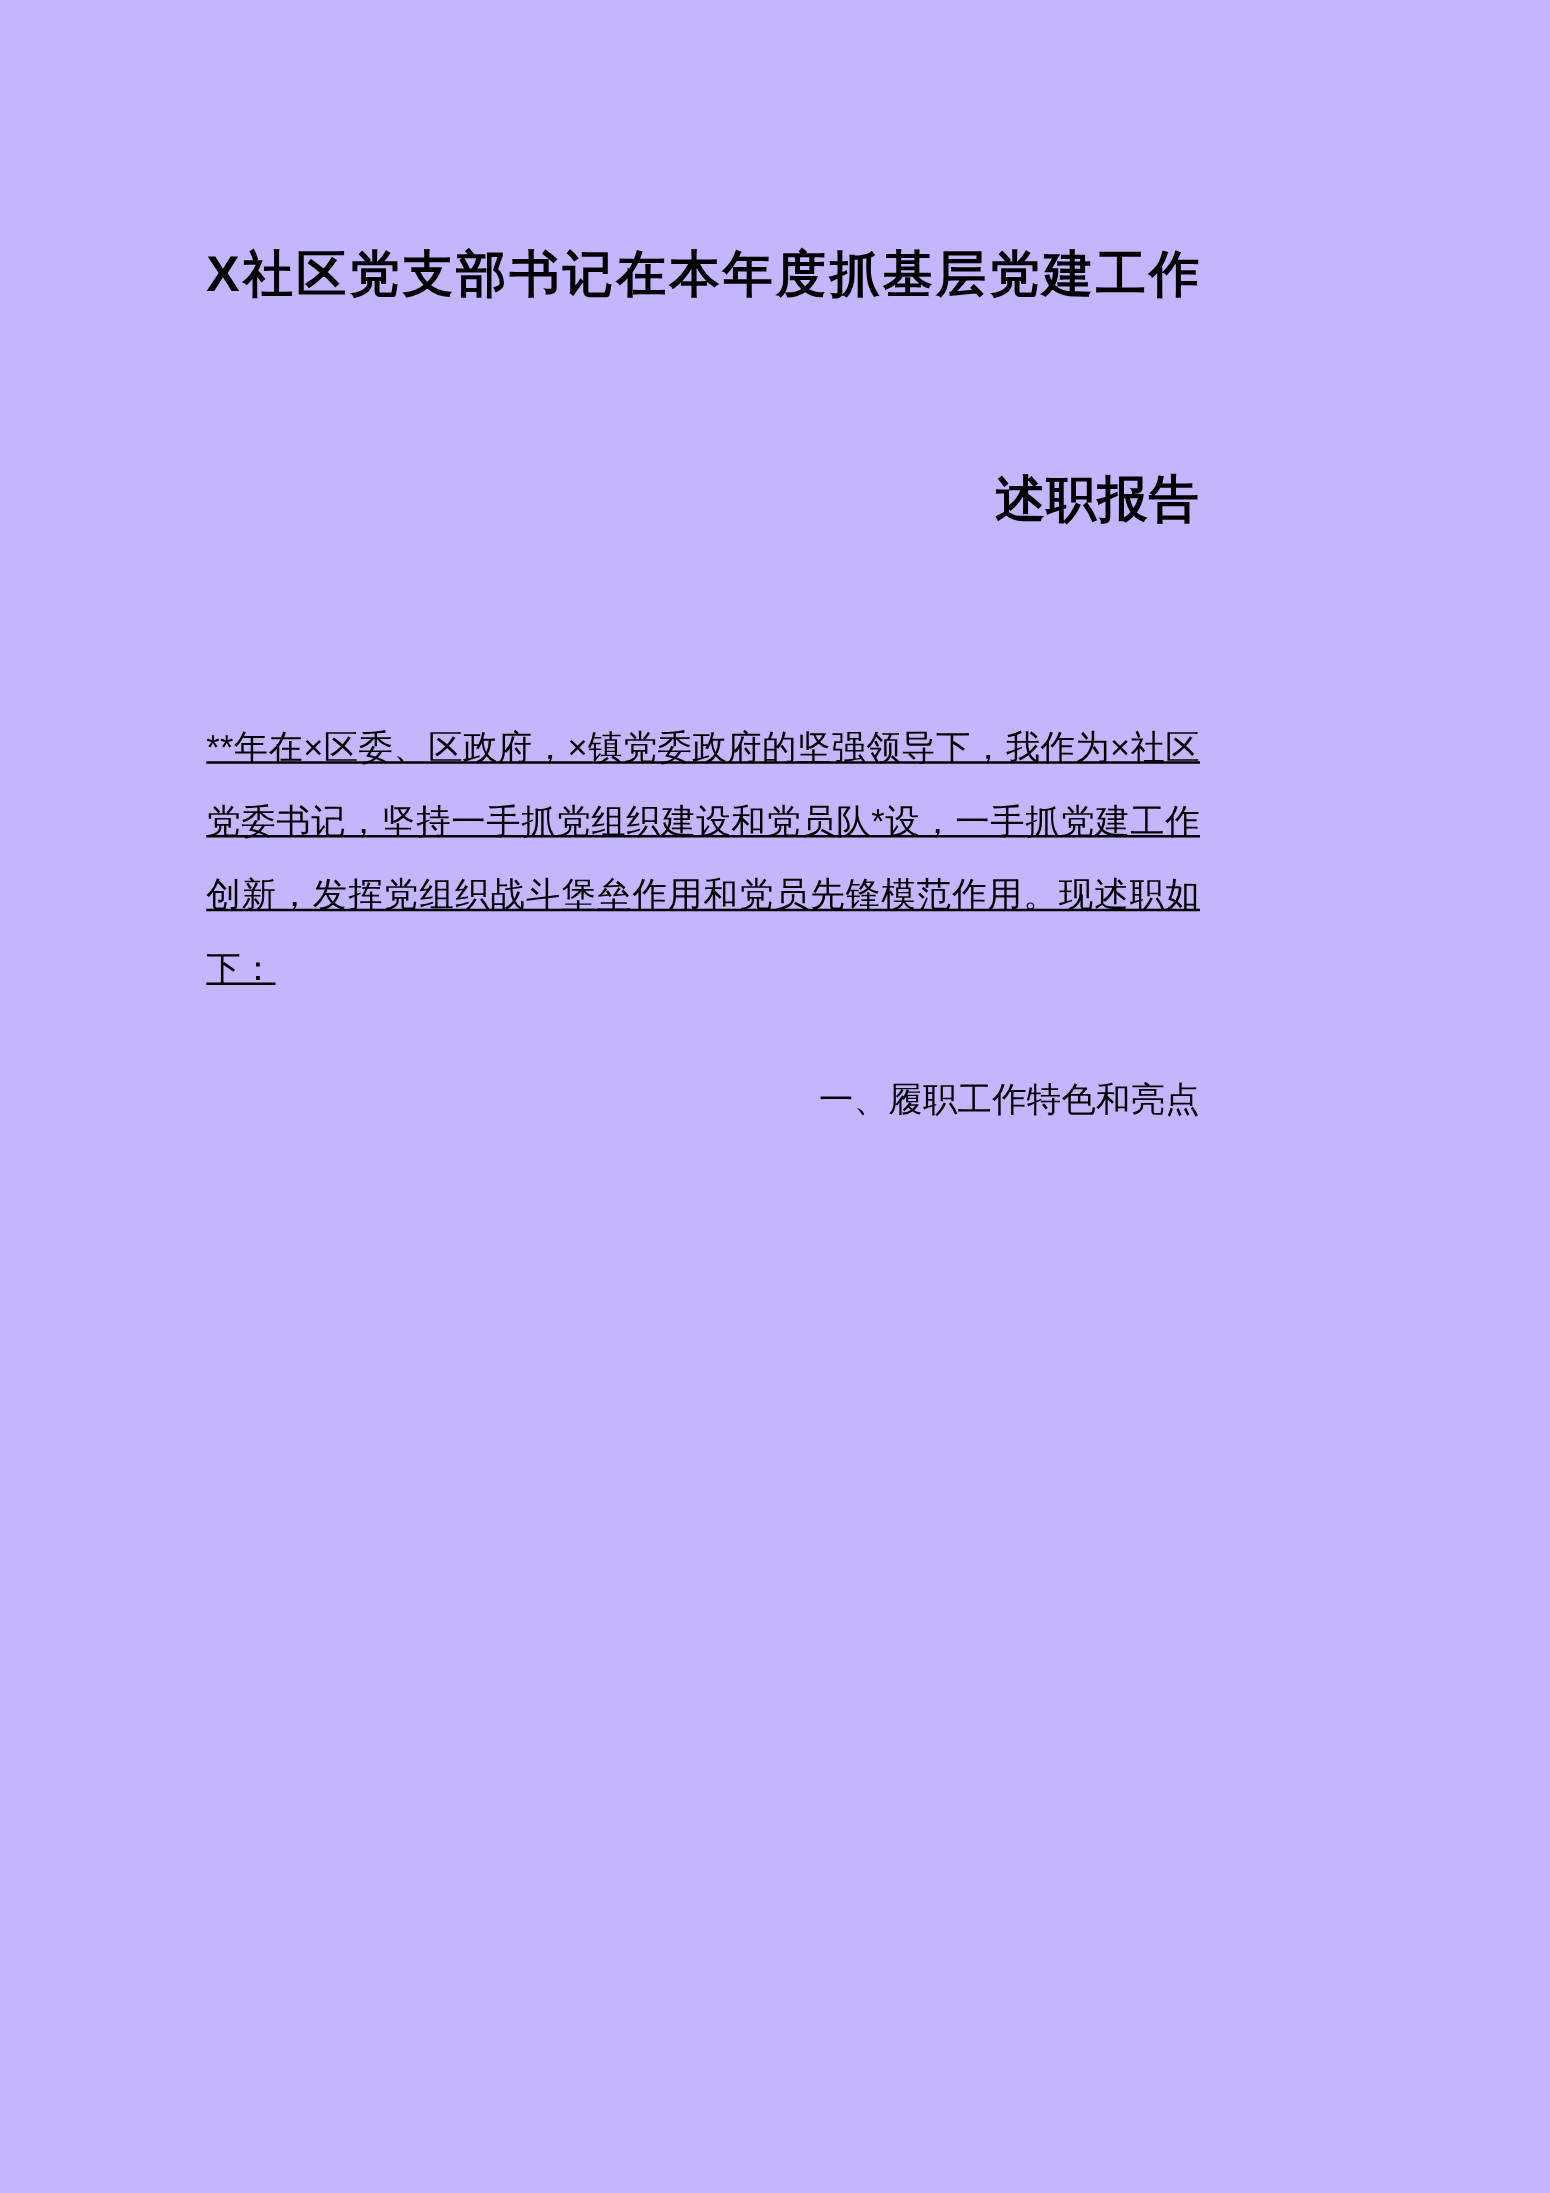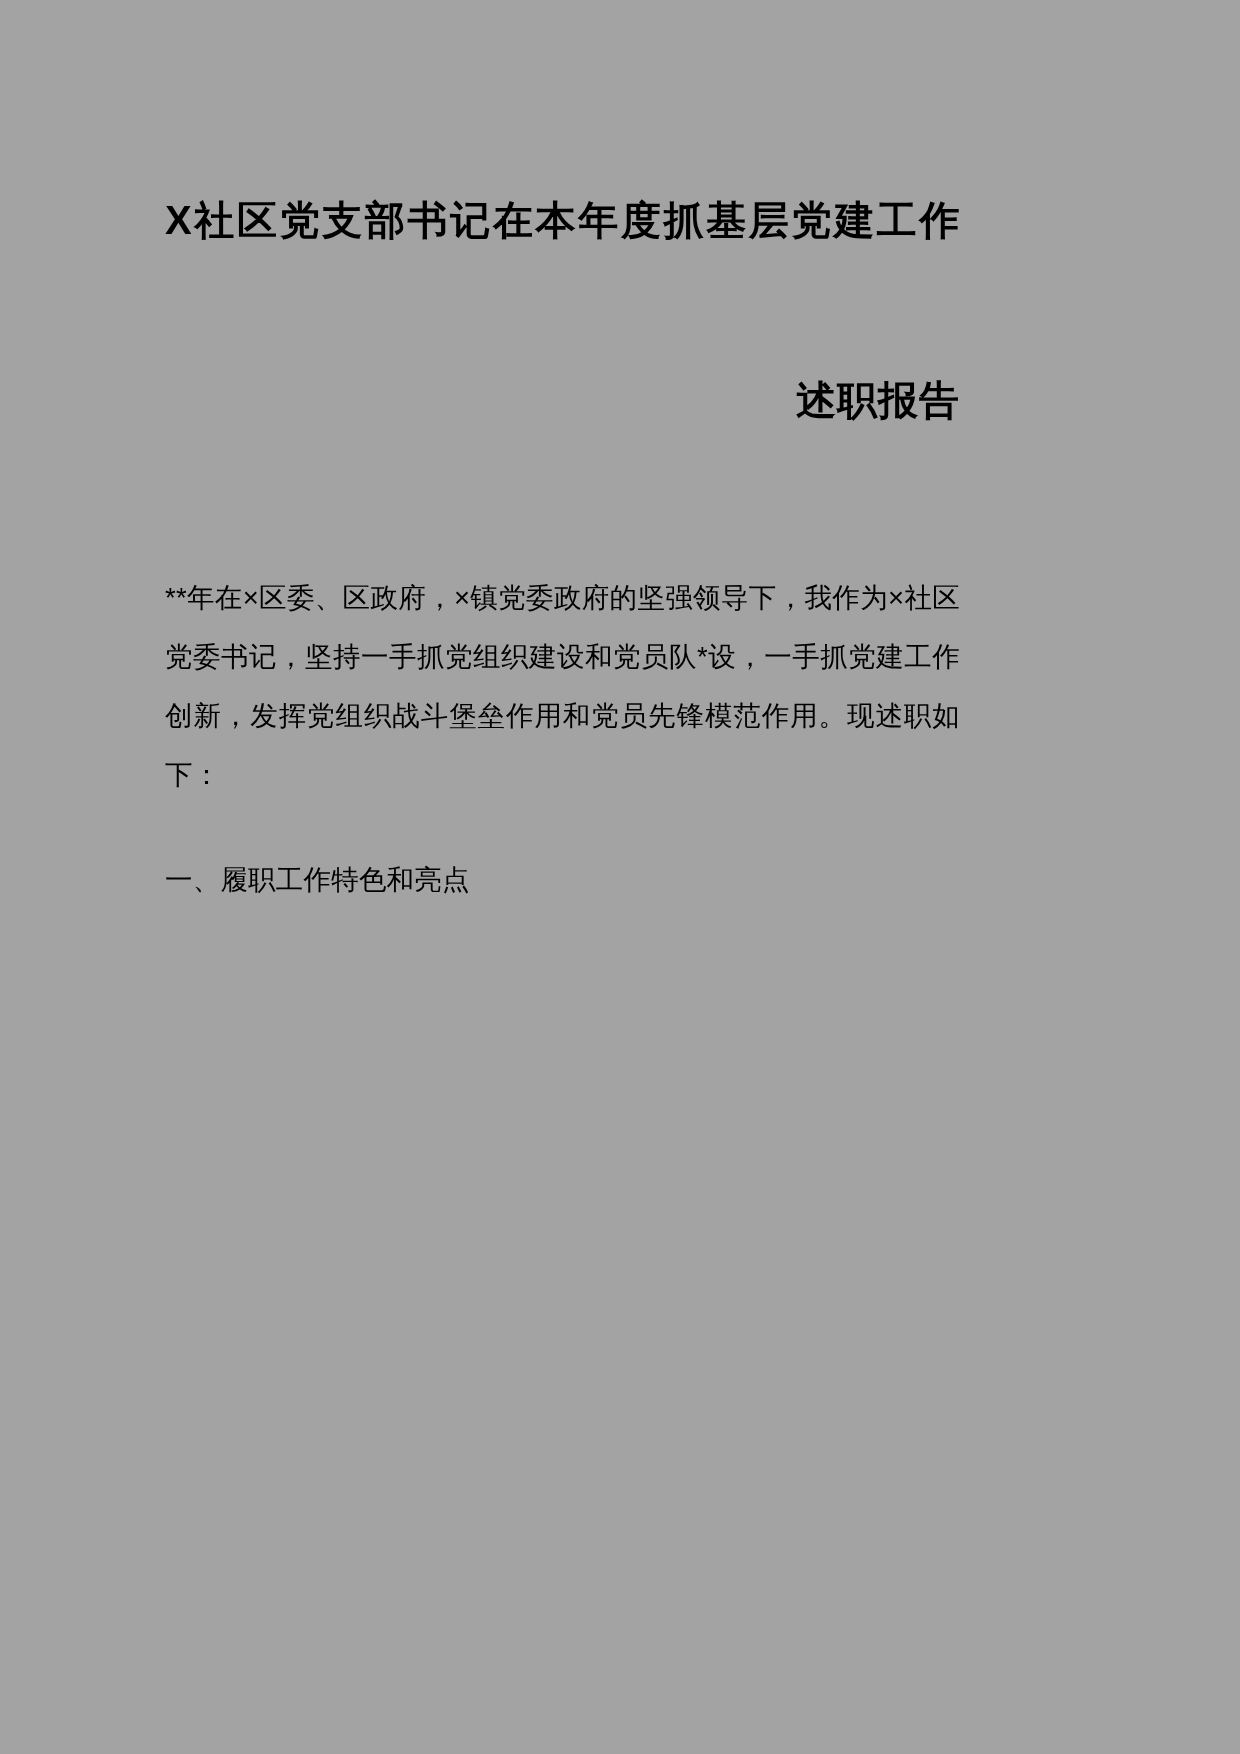--- a/index.html
+++ b/index.html
@@ -8,21 +8,21 @@
     background: #ffffff;
   }
   body {
     font-family: "Liberation Sans", "DejaVu Sans", sans-serif;
     color: #000000;
   }
   .page {
     position: relative;
     width: 1240px;
     height: 1754px;
-    background: #a3a3a3;
+    background: #c4b5fd;
     overflow: hidden;
     box-sizing: border-box;
   }
   .content {
     position: absolute;
     left: 165px;
     top: 0;
     width: 795px;
   }
   .doc-title {
@@ -57,25 +57,26 @@
     letter-spacing: 0.2px;
     word-break: break-all;
   }
   p.para:last-child {
     margin-bottom: 0;
   }
   p.heading {
     font-size: 27.5px;
     line-height: 59px;
     margin: 0 0 46px 0;
-    text-align: left;
+    text-align: right;
     letter-spacing: 0.2px;
   }
   .just-full {
     text-align-last: justify;
+    text-decoration: underline;
   }
 </style>
 </head>
 <body>
 
 <div class="page">
   <div class="content">
 
     <h1 class="doc-title">X社区党支部书记在本年度抓基层党建工作</h1>
 

